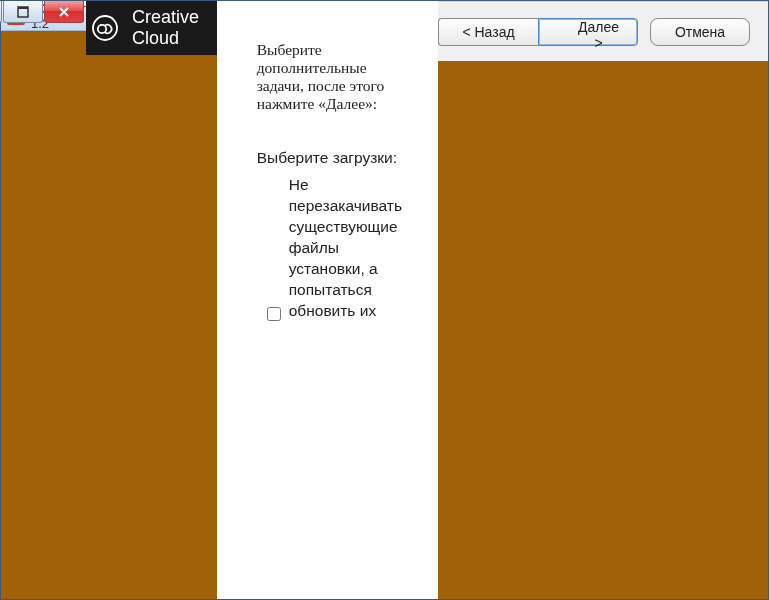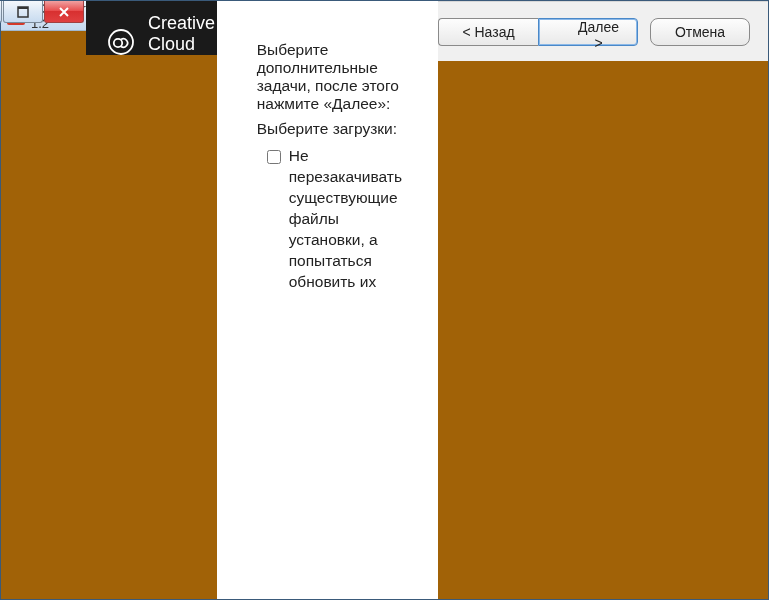--- a/index.html
+++ b/index.html
@@ -63,22 +63,22 @@
     }
     .win-btn.close {
       background: linear-gradient(to bottom, #f0a0a0 0%, #e85050 45%, #d83030 50%, #e04040 100%);
       border-color: #a04040;
     }
     .win-btn svg { pointer-events: none; }
     .header-band {
       background: #1a1a1a;
       height: 54px;
       display: flex;
-      align-items: flex-end;
-      padding-left: 22px;
+      align-items: center;
+      padding-left: 6px;
       gap: 14px;
     }
     .cc-icon {
       width: 26px;
       height: 26px;
       display: flex;
       align-items: center;
       justify-content: center;
     }
     .header-title {
@@ -86,25 +86,25 @@
       font-size: 18px;
       font-weight: 400;
     }
     .content {
       flex: 1;
       background: #fff;
       padding: 40px 36px 0 40px;
       font-size: 15.5px;
       color: #222;
     }
-    .instruction { margin-bottom: 7px; }
+    .instruction { margin-bottom: 36px; font-family: Liberation Serif, serif; }
     .section-label { margin-bottom: 8px; }
     .check-row {
       display: flex;
-      align-items: flex-start;
+      align-items: flex-end;
       gap: 8px;
       padding-left: 10px;
     }
     .check-row input[type=checkbox] {
       width: 14px;
       height: 14px;
       margin-top: 4px;
       flex-shrink: 0;
     }
     .check-label {

